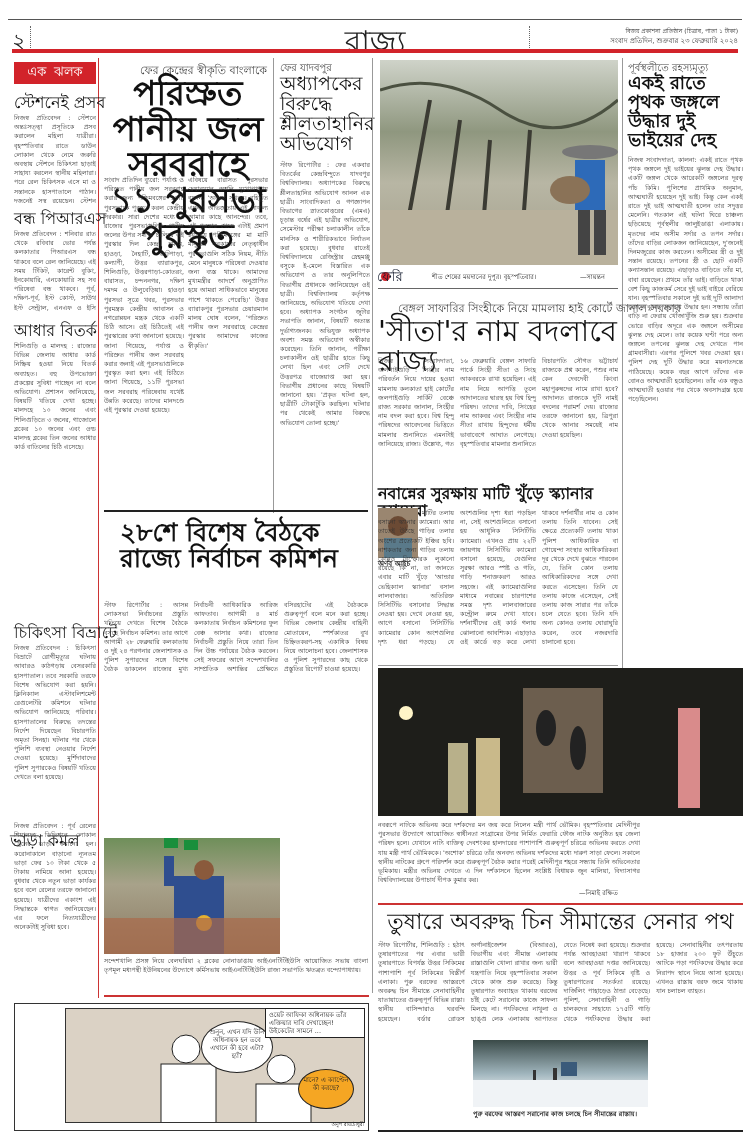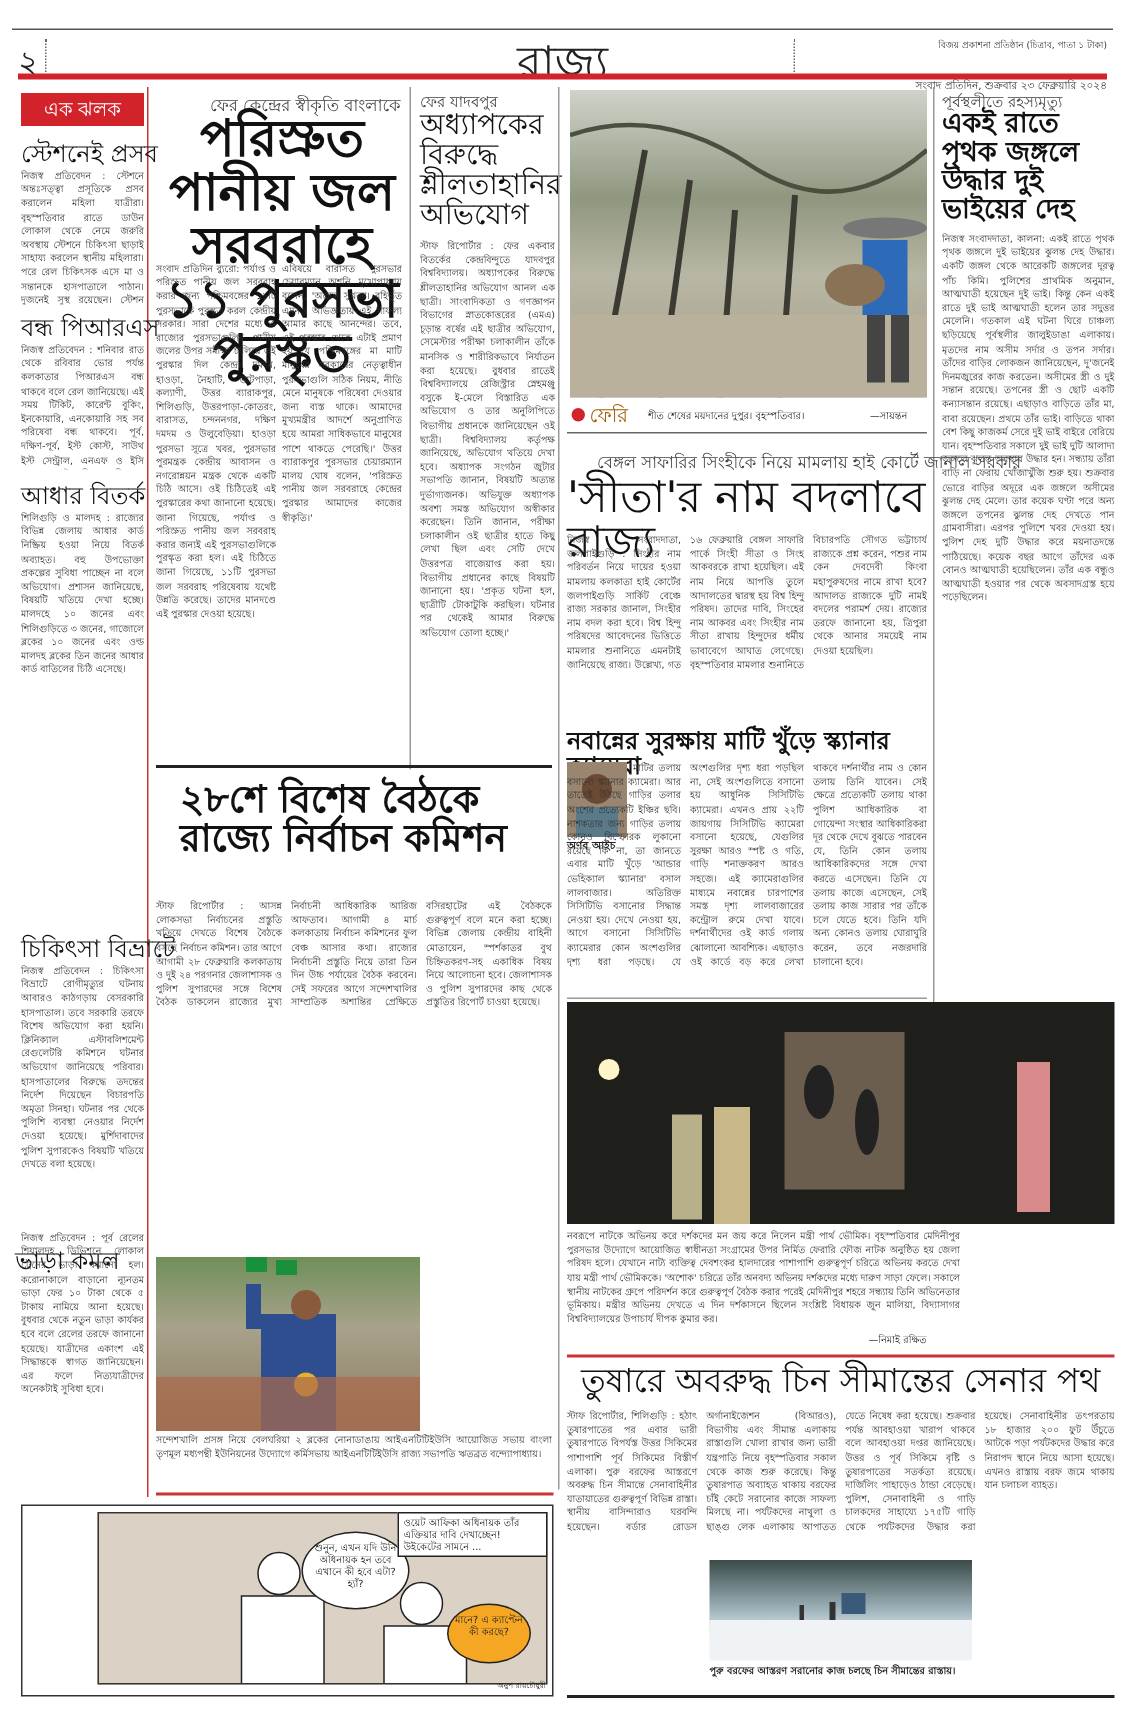--- a/index.html
+++ b/index.html
@@ -11,21 +11,21 @@
   .section-title { position:absolute; left:0; right:0; top:18px; text-align:center; font-size:30px; font-family:"DejaVu Sans",sans-serif; }
   .date-block { position:absolute; right:12px; top:26px; text-align:right; font-size:6px; line-height:10px; font-family:"DejaVu Sans",sans-serif; color:#333; }
   .date-sep { position:absolute; right:220px; top:26px; height:22px; border-left:1px dotted #666; }
   .red-rule { position:absolute; left:12px; right:12px; top:49px; height:4px; background:#d2232a; }
 
   .col-rule { position:absolute; width:1px; background:#c33; }
   .grey-rule { position:absolute; width:1px; background:#999; }
   .h-rule { position:absolute; height:1px; background:#333; }
   .h-rule-red { position:absolute; height:2px; background:#c33; }
 
-  .ek-jhalak { position:absolute; left:14px; top:62px; width:82px; height:22px; background:#d2232a; color:#fff; font-family:Liberation Sans, sans-serif; font-size:13px; text-align:center; line-height:22px; }
+  .ek-jhalak { position:absolute; left:14px; top:62px; width:82px; height:22px; background:#d2232a; color:#fff; font-family:Liberation Mono, monospace; font-size:13px; text-align:center; line-height:22px; }
 
   .brief-title { position:absolute; font-family:"DejaVu Sans",sans-serif; font-size:16px; color:#111; }
   .body-text { position:absolute; font-size:6.3px; line-height:9.2px; color:#333; text-align:justify; overflow:hidden; font-family:"DejaVu Sans",sans-serif; }
 
   .kicker { position:absolute; font-family:"DejaVu Sans",sans-serif; font-size:11px; color:#444; }
   .headline { position:absolute; font-family:"DejaVu Sans",sans-serif; color:#111; font-weight:bold; line-height:1.05; }
 
   .photo { position:absolute; overflow:hidden; }
   .caption { position:absolute; font-size:6.5px; line-height:9px; font-family:"DejaVu Sans",sans-serif; color:#222; }
 
@@ -41,21 +41,21 @@
 </head>
 <body>
 
 <div class="masthead-line"></div>
 <div class="page-no">২</div>
 <div class="page-no-sep"></div>
 <div class="section-title">রাজ্য</div>
 <div class="date-sep"></div>
 <div class="date-block">
   <div>বিজয় প্রকাশনা প্রতিষ্ঠান (চিত্রাব, পাতা ১ টাকা)</div>
-  <div style="font-size:7px;margin-top:16px;">সংবাদ প্রতিদিন, শুক্রবার ২৩ ফেব্রুয়ারি ২০২৪</div>
+  <div style="font-size:7px;">সংবাদ প্রতিদিন, শুক্রবার ২৩ ফেব্রুয়ারি ২০২৪</div>
 </div>
 <div class="red-rule"></div>
 
 <div class="ek-jhalak">এক ঝলক</div>
 <div class="col-rule" style="left:98px; top:58px; height:940px;"></div>
 
 <div class="brief-title" style="left:14px; top:90px;">স্টেশনেই প্রসব</div>
 <div class="body-text" style="left:14px; top:113px; width:82px; height:90px;">নিজস্ব প্রতিবেদন : স্টেশনে অন্তঃসত্ত্বা প্রসূতিকে প্রসব করালেন মহিলা যাত্রীরা। বৃহস্পতিবার রাতে ডাউন লোকাল থেকে নেমে জরুরি অবস্থায় স্টেশনে চিকিৎসা ছাড়াই সাহায্য করলেন স্থানীয় মহিলারা। পরে রেল চিকিৎসক এসে মা ও সন্তানকে হাসপাতালে পাঠান। দুজনেই সুস্থ রয়েছেন। স্টেশন কর্তৃপক্ষ ও আরপিএফ কর্মীরা সাহায্য করেন।</div>
 
 <div class="brief-title" style="left:14px; top:206px;">বন্ধ পিআরএস</div>
@@ -87,21 +87,21 @@
     <path d="M20,205 L50,40 M60,205 L80,60 M100,205 L110,80 M140,205 L150,70" stroke="#3b3b33" stroke-width="4"></path>
     <rect x="0" y="150" width="238" height="55" fill="#b9b19c"></rect>
     <ellipse cx="210" cy="92" rx="28" ry="7" fill="#777"></ellipse>
     <rect x="195" y="100" width="30" height="50" fill="#2d6ab8"></rect>
     <rect x="198" y="150" width="12" height="45" fill="#444"></rect>
     <rect x="214" y="150" width="12" height="45" fill="#444"></rect>
     <ellipse cx="190" cy="130" rx="20" ry="14" fill="#8a7257"></ellipse>
   </svg>
 </div>
 <div class="ferry-dot" style="left:381px; top:272px;"></div>
-<div class="kicker" style="left:393px; top:267px; font-size:13px; color:#a16207;">ফেরি</div>
+<div class="kicker" style="left:377px; top:267px; font-size:13px; color:#0f172a;">ফেরি</div>
 <div class="caption" style="left:432px; top:273px;">শীত শেষের ময়দানের দুপুর। বৃহস্পতিবার।</div>
 <div class="caption" style="left:580px; top:273px;">—সায়ন্তন</div>
 <div class="h-rule" style="left:378px; top:288px; width:240px; background:#666;"></div>
 
 <div class="grey-rule" style="left:622px; top:58px; height:750px;"></div>
 <div class="kicker" style="left:628px; top:60px; font-size:10px;">পূর্বস্থলীতে রহস্যমৃত্যু</div>
 <div class="headline" style="left:628px; top:74px; width:115px; font-size:18px;">একই রাতে পৃথক জঙ্গলে উদ্ধার দুই ভাইয়ের দেহ</div>
 <div class="body-text" style="left:628px; top:155px; width:115px; height:650px;">নিজস্ব সংবাদদাতা, কালনা: একই রাতে পৃথক পৃথক জঙ্গলে দুই ভাইয়ের ঝুলন্ত দেহ উদ্ধার। একটি জঙ্গল থেকে আরেকটি জঙ্গলের দূরত্ব পাঁচ কিমি। পুলিশের প্রাথমিক অনুমান, আত্মঘাতী হয়েছেন দুই ভাই। কিন্তু কেন একই রাতে দুই ভাই আত্মঘাতী হলেন তার সদুত্তর মেলেনি। গতকাল এই ঘটনা ঘিরে চাঞ্চল্য ছড়িয়েছে পূর্বস্থলীর জালুইডাঙা এলাকায়। মৃতদের নাম অসীম সর্দার ও তপন সর্দার। তাঁদের বাড়ির লোকজন জানিয়েছেন, দু'জনেই দিনমজুরের কাজ করতেন। অসীমের স্ত্রী ও দুই সন্তান রয়েছে। তপনের স্ত্রী ও ছোট একটি কন্যাসন্তান রয়েছে। এছাড়াও বাড়িতে তাঁর মা, বাবা রয়েছেন। প্রথমে তাঁর ভাই। বাড়িতে থাকা বেশ কিছু কাজকর্ম সেরে দুই ভাই বাইরে বেরিয়ে যান। বৃহস্পতিবার সকালে দুই ভাই দুটি আলাদা জঙ্গলে ঝুলন্ত অবস্থায় উদ্ধার হন। সন্ধ্যায় তাঁরা বাড়ি না ফেরায় খোঁজাখুঁজি শুরু হয়। শুক্রবার ভোরে বাড়ির অদূরে এক জঙ্গলে অসীমের ঝুলন্ত দেহ মেলে। তার কয়েক ঘণ্টা পরে অন্য জঙ্গলে তপনের ঝুলন্ত দেহ দেখতে পান গ্রামবাসীরা। এরপর পুলিশে খবর দেওয়া হয়। পুলিশ দেহ দুটি উদ্ধার করে ময়নাতদন্তে পাঠিয়েছে। কয়েক বছর আগে তাঁদের এক বোনও আত্মঘাতী হয়েছিলেন। তাঁর এক বন্ধুও আত্মঘাতী হওয়ার পর থেকে অবসাদগ্রস্ত হয়ে পড়েছিলেন।</div>
 
 <div class="kicker" style="left:398px; top:300px; font-size:11px;">বেঙ্গল সাফারির সিংহীকে নিয়ে মামলায় হাই কোর্টে জানাল সরকার</div>

